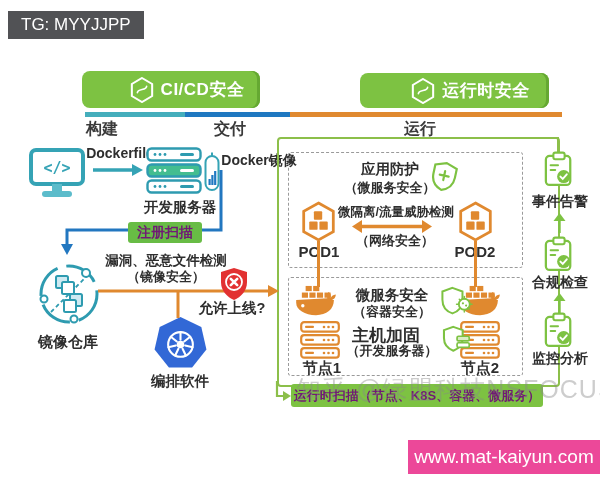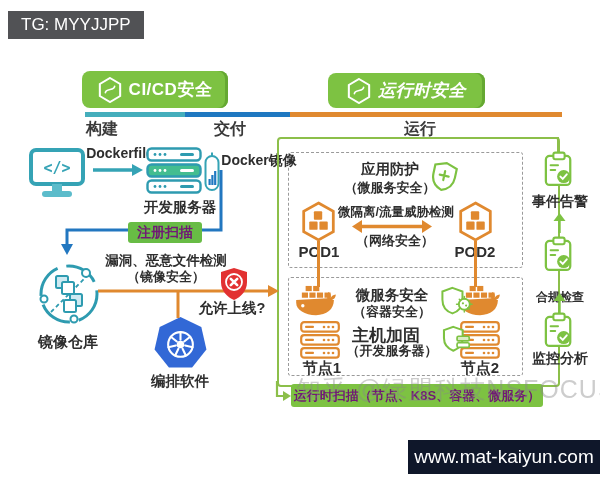--- a/index.html
+++ b/index.html
@@ -2,21 +2,21 @@
 <html><head>
 <meta charset="utf-8">
 <style>
   html,body{margin:0;padding:0;background:#fafafa;}
   #canvas{position:relative;width:600px;height:480px;background:#ffffff;overflow:hidden;
           font-family:"Liberation Sans","DejaVu Sans",sans-serif;color:#333;}
   .abs{position:absolute;}
   .lbl{position:absolute;text-align:center;color:#2e2e2e;font-weight:600;line-height:1.2;white-space:nowrap;}
   .sub{font-weight:700;}
   .badge{position:absolute;display:flex;align-items:center;justify-content:center;gap:7px;
-         background:#7dc242;border-radius:8px;box-shadow:inset -3px 0 0 #65a832;}
+         background:#7dc242;border-radius:8px;box-shadow:inset -3px 0 0 #65a832;padding-left:32px;}
   .badge .btxt{color:#fff;font-weight:700;font-size:17px;letter-spacing:.5px;}
   .seg{position:absolute;height:5px;top:112px;}
   .stage{position:absolute;top:119px;font-size:16px;font-weight:700;color:#3a3a3a;text-align:center;width:48px;}
   .greenpill{position:absolute;background:#68bc45;color:#701a75;font-weight:700;text-align:center;border-radius:3px;}
   .dashbox{position:absolute;border:1.6px dashed #9a9a9a;border-radius:3px;background:transparent;}
   .conn-v{position:absolute;width:3px;background:#e0892f;}
   .darkbar{position:absolute;background:#515255;color:#fff;display:flex;align-items:center;}
   .watermark{position:absolute;color:rgba(135,135,135,.42);font-size:25px;font-weight:500;
              letter-spacing:1px;white-space:nowrap;z-index:30;}
 </style>
@@ -28,21 +28,21 @@
   <div class="badge" style="left:82px;top:71px;width:146px;height:37px;">
     <span style="display:flex;">
       <svg width="24" height="26" viewBox="0 0 26 28" fill="none">
         <polygon points="13,1 24,7.5 24,20.5 13,27 2,20.5 2,7.5" stroke="#fff" stroke-width="2.2"></polygon>
         <path d="M8 17 C8 12 18 15 18 10" stroke="#fff" stroke-width="1.8" fill="none" stroke-linecap="round"></path>
       </svg>
     </span>
     <span class="btxt">CI/CD安全</span>
   </div>
 
-  <div class="badge" style="left:328px;top:73px;width:157px;height:35px;font-style:italic;">
+  <div class="badge" style="left:360px;top:73px;width:157px;height:35px;">
     <span style="display:flex;">
       <svg width="24" height="26" viewBox="0 0 26 28" fill="none">
         <polygon points="13,1 24,7.5 24,20.5 13,27 2,20.5 2,7.5" stroke="#fff" stroke-width="2.2"></polygon>
         <path d="M8 17 C8 12 18 15 18 10" stroke="#fff" stroke-width="1.8" fill="none" stroke-linecap="round"></path>
       </svg>
     </span>
     <span class="btxt">运行时安全</span>
   </div>
 
   <div class="seg" style="left:85px;width:100px;background:#45aebc;"></div>
@@ -377,21 +377,21 @@
       <rect x="2" y="5" width="26" height="31" rx="4" fill="#fff" stroke="#7dc242" stroke-width="2.4"></rect>
       <rect x="10" y="1.5" width="12" height="7" rx="2" fill="#fff" stroke="#7dc242" stroke-width="2.2"></rect>
       <g stroke="#7dc242" stroke-width="2" stroke-linecap="round">
           <line x1="7" y1="15" x2="15" y2="15"></line>
           <line x1="7" y1="20" x2="12" y2="20"></line>
         </g>
       <circle cx="21" cy="27" r="7" fill="#7dc242"></circle>
       <path d="M17.5 27 l2.5 2.6 l4.3 -5" stroke="#fff" stroke-width="2" fill="none" stroke-linecap="round"></path>
     </svg>
   </div>
-  <div class="lbl" style="left:530px;top:290px;width:60px;font-size:12px;">合规检查</div>
+  <div class="lbl" style="left:530px;top:274px;width:60px;font-size:14px;">合规检查</div>
 
   <div class="abs" style="left:553px;top:293px;">
     <svg width="13" height="21" viewBox="0 0 13 21">
       <line x1="6.5" y1="20" x2="6.5" y2="7" stroke="#7dc242" stroke-width="2.4"></line>
       <polygon points="0.5,8 6.5,0 12.5,8" fill="#7dc242"></polygon>
     </svg>
   </div>
 
   <div class="abs" style="left:544px;top:312px;">
     <svg width="30" height="37" viewBox="0 0 32 39">
@@ -406,17 +406,17 @@
     </svg>
   </div>
   <div class="lbl" style="left:530px;top:350px;width:60px;font-size:14px;">监控分析</div>
 
   <div class="darkbar" style="left:8px;top:11px;height:28px;padding:0 13px;font-size:17px;z-index:40;">
     <span>TG: MYYJJPP</span>
   </div>
 
   <div class="watermark" style="left:296px;top:373px;">知乎 @绿盟科技NSFOCUS</div>
 
-  <div class="darkbar" style="left:408px;top:440px;width:192px;height:34px;justify-content:center;font-size:19px;background:#0f172a;z-index:40;">
+  <div class="darkbar" style="left:408px;top:440px;width:192px;height:34px;justify-content:center;font-size:19px;background:#ec4899;z-index:40;">
     <span>www.mat-kaiyun.com</span>
   </div>
 
 </div>
 
 </body></html>

